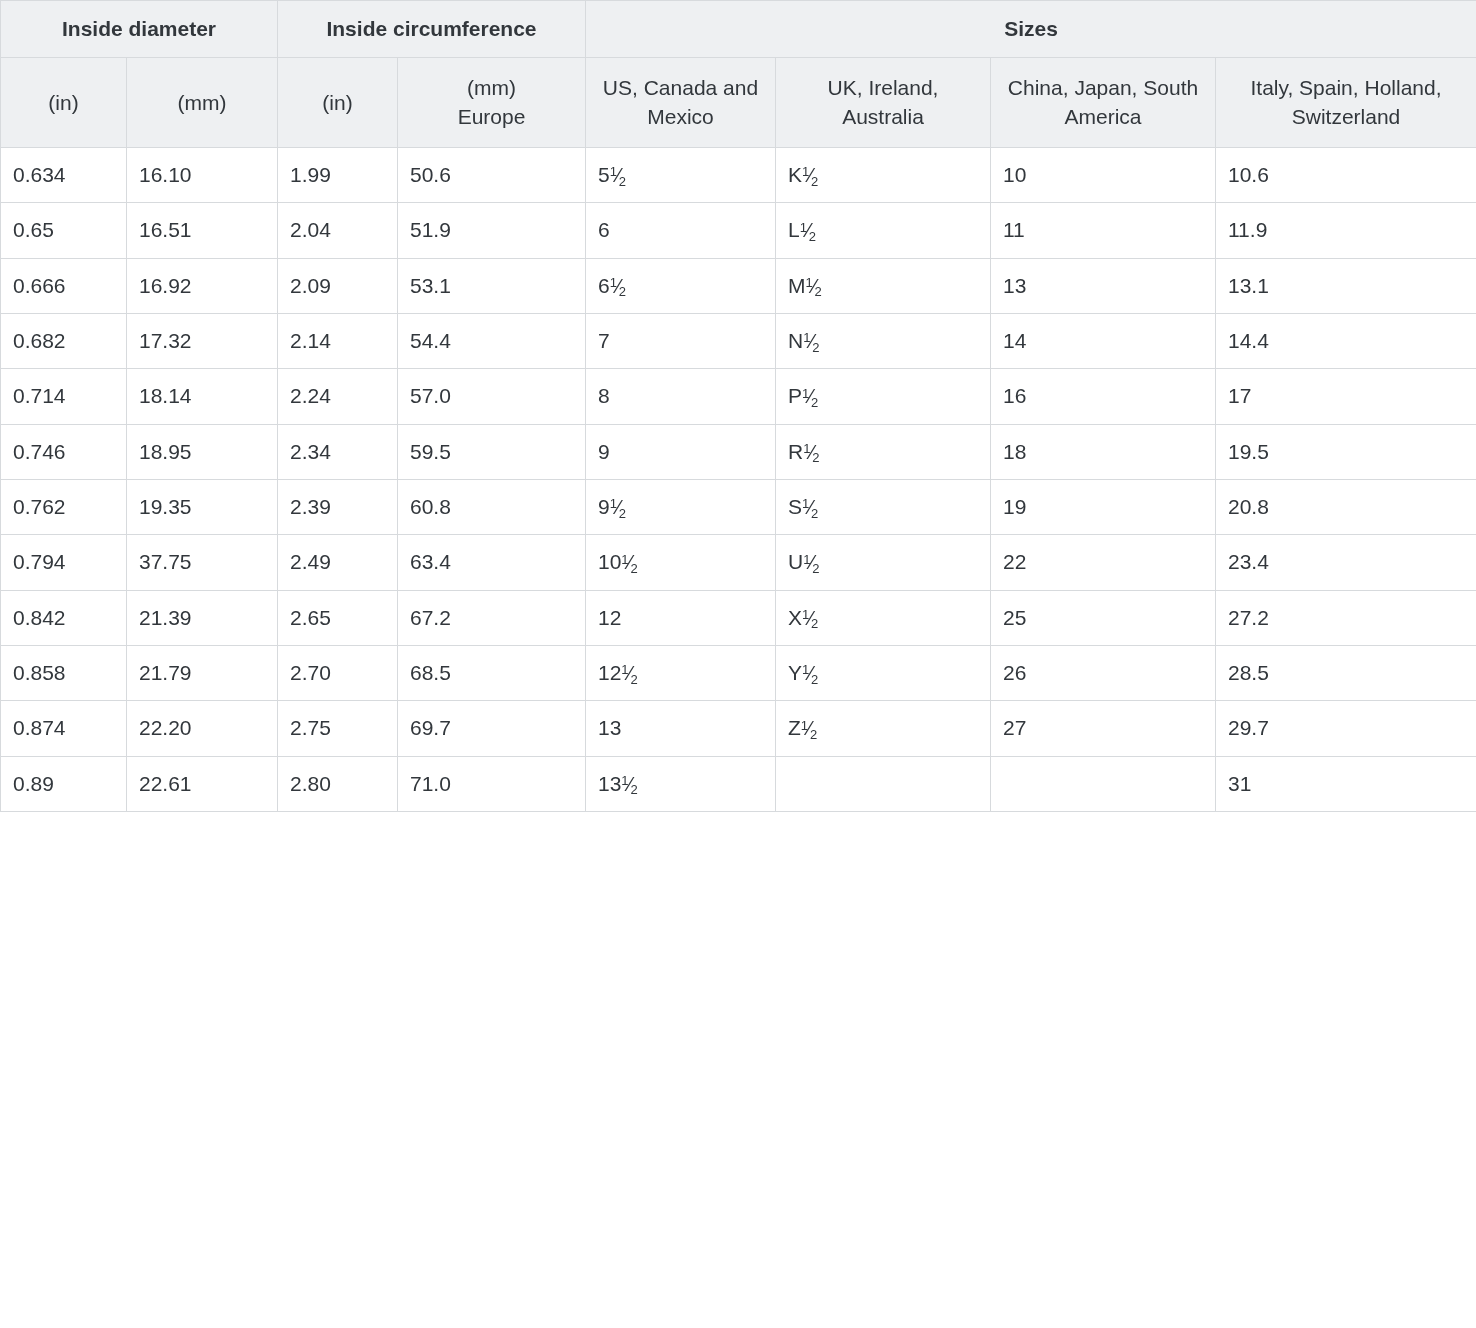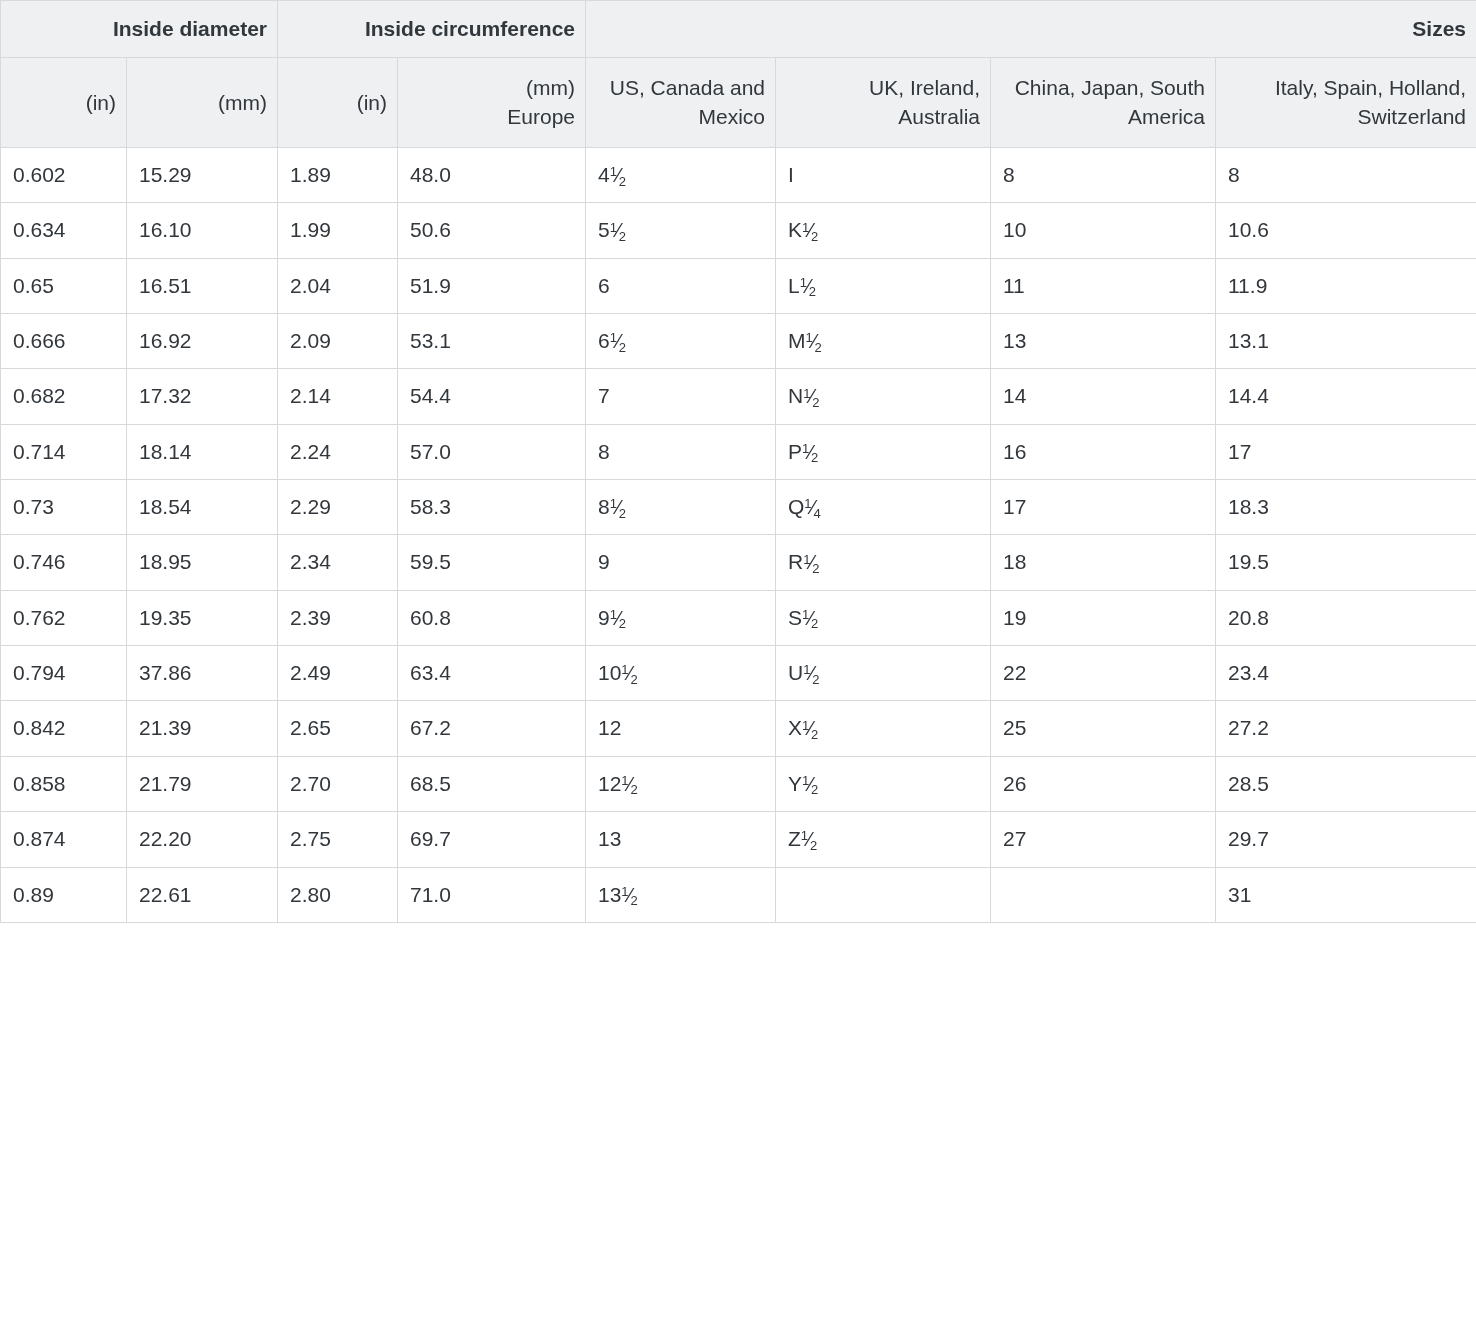--- a/index.html
+++ b/index.html
@@ -23,21 +23,21 @@
   table.ring-size-table td {
     border: 1px solid #d7dadd;
     color: #32373c;
     font-size: 21px;
     line-height: 1.35;
     vertical-align: middle;
   }
   table.ring-size-table thead th {
     background: #eef0f2;
     font-weight: bold;
-    text-align: right;
+    text-align: center;
     padding: 14px 10px;
   }
   table.ring-size-table thead tr.subhead th {
     font-weight: normal;
     font-size: 21px;
     padding: 16px 10px;
   }
   table.ring-size-table tbody td {
     background: #ffffff;
     text-align: left;
@@ -105,30 +105,20 @@
         <th class="multiline">(in)</th>
         <th class="multiline">(mm)<br>Europe</th>
         <th class="multiline">US, Canada and Mexico</th>
         <th class="multiline">UK, Ireland, Australia</th>
         <th class="multiline">China, Japan, South America</th>
         <th class="multiline">Italy, Spain, Holland, Switzerland</th>
       </tr>
   </thead>
   <tbody id="table-body">
       <tr>
-        <td>0.602</td>
-        <td>15.29</td>
-        <td>1.89</td>
-        <td>48.0</td>
-        <td>4<span class="frac"><span class="num">1</span><span class="slash">⁄</span><span class="den">2</span></span></td>
-        <td>I</td>
-        <td>8</td>
-        <td>8</td>
-      </tr>
-      <tr>
         <td>0.634</td>
         <td>16.10</td>
         <td>1.99</td>
         <td>50.6</td>
         <td>5<span class="frac"><span class="num">1</span><span class="slash">⁄</span><span class="den">2</span></span></td>
         <td>K<span class="frac"><span class="num">1</span><span class="slash">⁄</span><span class="den">2</span></span></td>
         <td>10</td>
         <td>10.6</td>
       </tr>
       <tr>
@@ -165,30 +155,20 @@
         <td>0.714</td>
         <td>18.14</td>
         <td>2.24</td>
         <td>57.0</td>
         <td>8</td>
         <td>P<span class="frac"><span class="num">1</span><span class="slash">⁄</span><span class="den">2</span></span></td>
         <td>16</td>
         <td>17</td>
       </tr>
       <tr>
-        <td>0.73</td>
-        <td>18.54</td>
-        <td>2.29</td>
-        <td>58.3</td>
-        <td>8<span class="frac"><span class="num">1</span><span class="slash">⁄</span><span class="den">2</span></span></td>
-        <td>Q<span class="frac"><span class="num">1</span><span class="slash">⁄</span><span class="den">4</span></span></td>
-        <td>17</td>
-        <td>18.3</td>
-      </tr>
-      <tr>
         <td>0.746</td>
         <td>18.95</td>
         <td>2.34</td>
         <td>59.5</td>
         <td>9</td>
         <td>R<span class="frac"><span class="num">1</span><span class="slash">⁄</span><span class="den">2</span></span></td>
         <td>18</td>
         <td>19.5</td>
       </tr>
       <tr>
@@ -196,21 +176,21 @@
         <td>19.35</td>
         <td>2.39</td>
         <td>60.8</td>
         <td>9<span class="frac"><span class="num">1</span><span class="slash">⁄</span><span class="den">2</span></span></td>
         <td>S<span class="frac"><span class="num">1</span><span class="slash">⁄</span><span class="den">2</span></span></td>
         <td>19</td>
         <td>20.8</td>
       </tr>
       <tr>
         <td>0.794</td>
-        <td>37.86</td>
+        <td>37.75</td>
         <td>2.49</td>
         <td>63.4</td>
         <td>10<span class="frac"><span class="num">1</span><span class="slash">⁄</span><span class="den">2</span></span></td>
         <td>U<span class="frac"><span class="num">1</span><span class="slash">⁄</span><span class="den">2</span></span></td>
         <td>22</td>
         <td>23.4</td>
       </tr>
       <tr>
         <td>0.842</td>
         <td>21.39</td>

